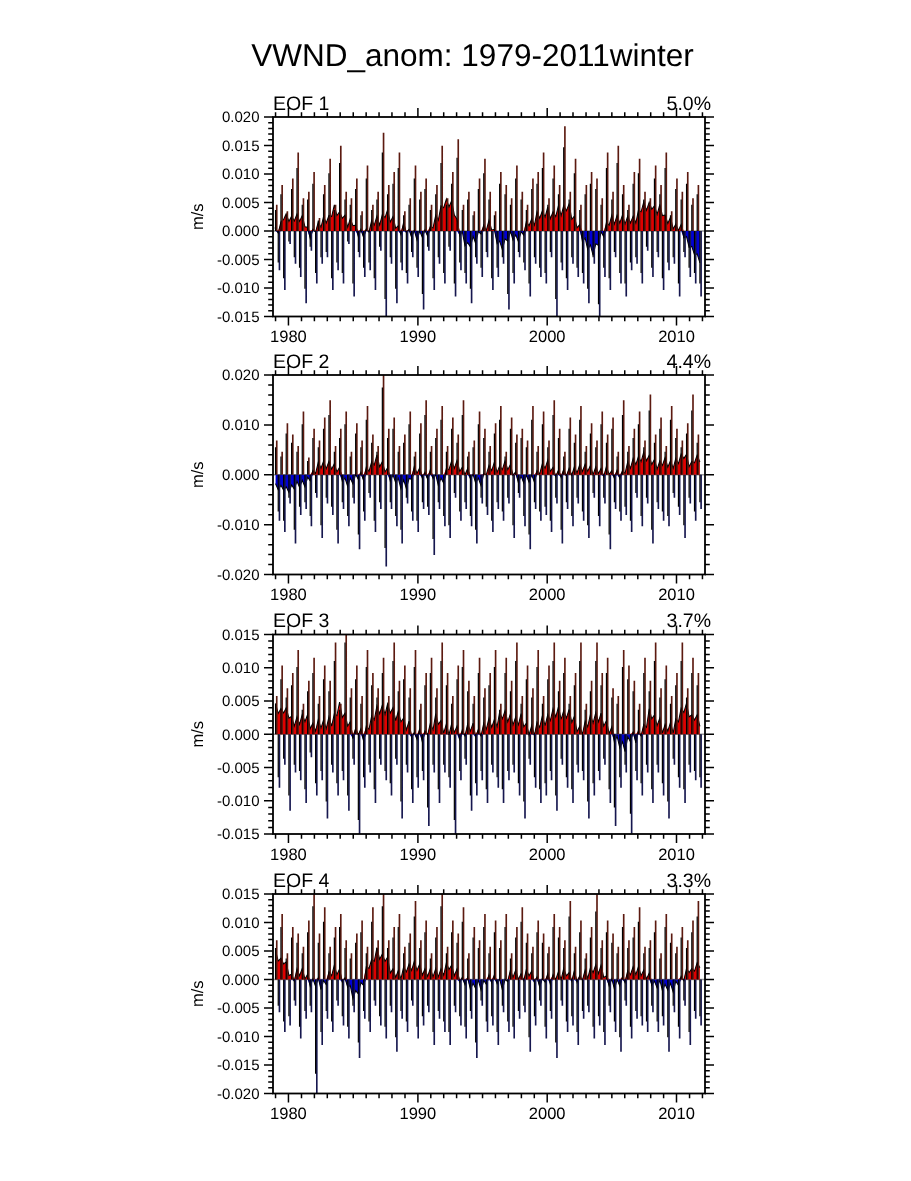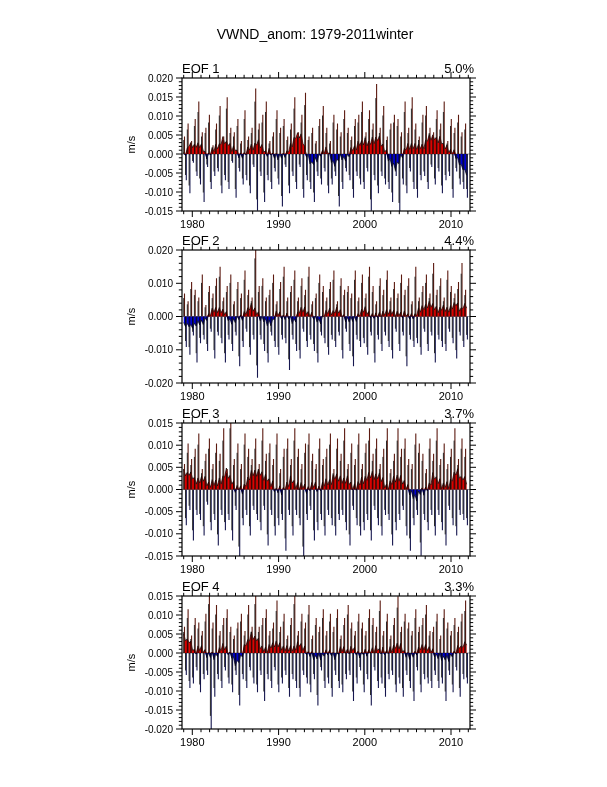--- a/index.html
+++ b/index.html
@@ -1,19 +1,19 @@
 <!DOCTYPE html>
 <html><head>
 <meta charset="utf-8">
 <style>
   html,body{margin:0;padding:0;background:#ffffff;}
   .figure{position:relative;width:607px;height:787px;background:#ffffff;overflow:hidden;
           font-family:"Liberation Sans", sans-serif;}
   .title{position:absolute;top:26px;left:140px;width:350px;text-align:center;
-         font-size:14px;color:#000;white-space:nowrap;}
+         font-size:21px;color:#000;white-space:nowrap;}
   svg text{font-family:"Liberation Sans", sans-serif;fill:#000;}
 </style>
 </head>
 <body>
 
 <div class="figure">
   <div class="title">VWND_anom: 1979-2011winter</div>
   <svg id="plot" width="607" height="787" viewBox="0 0 607 787">
       <g>
         <text x="182" y="73" font-size="13">EOF 1</text>

